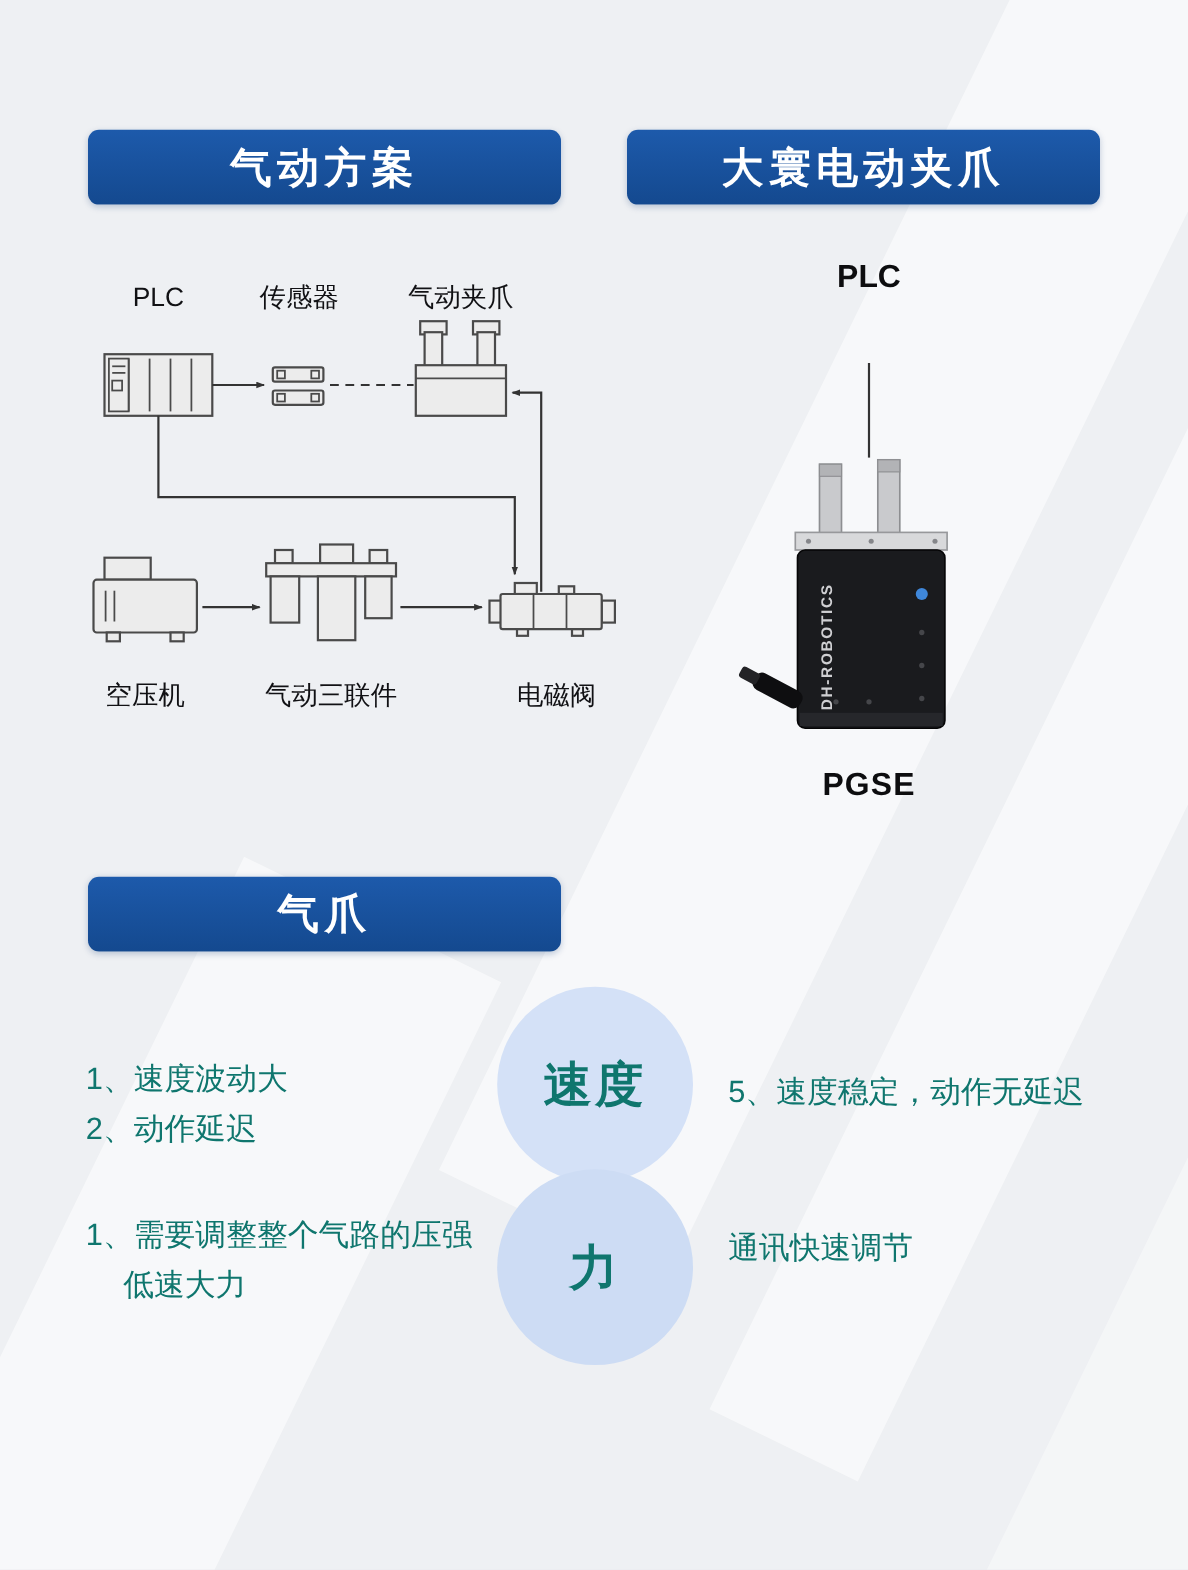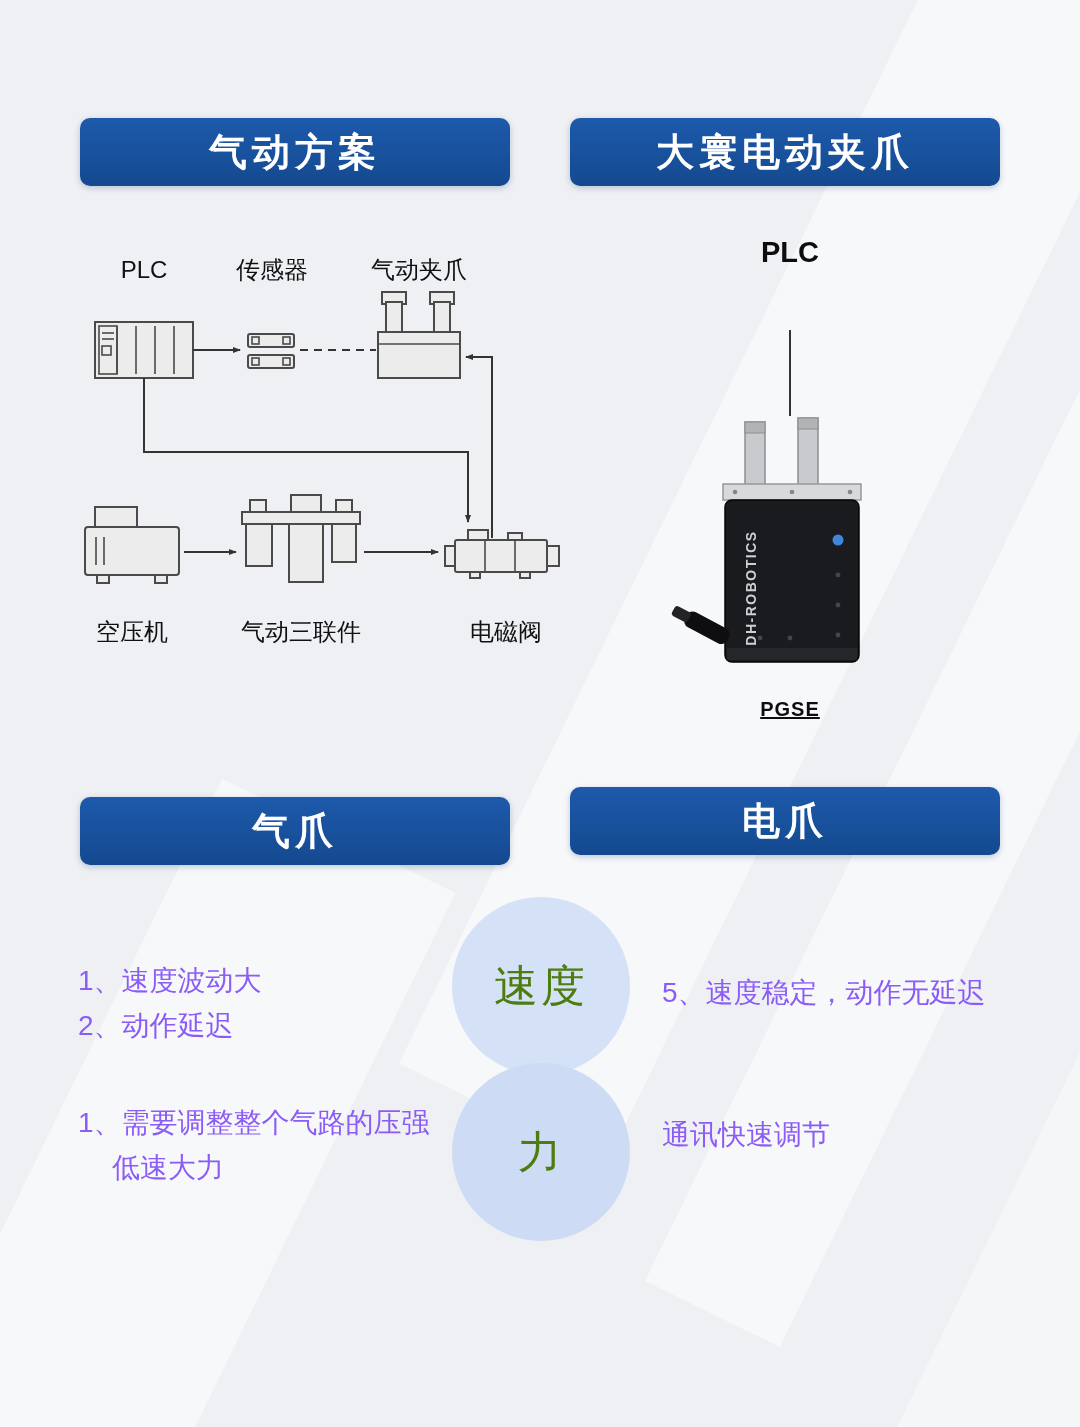--- a/index.html
+++ b/index.html
@@ -16,31 +16,31 @@
   #banner-pneumatic{left:80px;top:118px;}
   #banner-electric{left:570px;top:118px;}
   #banner-air{left:80px;top:797px;}
   #banner-elec{left:570px;top:787px;}
 
   #pneumatic-diagram{position:absolute;left:60px;top:240px;width:560px;height:420px;z-index:1;}
   #product-figure{position:absolute;left:660px;top:230px;width:280px;height:500px;z-index:1;}
 
   .side-label{position:absolute;z-index:2;font-weight:bold;color:#0d0d0f;text-align:center;}
   #plc-label-right{left:730px;top:236px;width:120px;font-size:29px;}
-  #pgse-label{left:715px;top:698px;width:150px;font-size:20px;letter-spacing:1px;text-decoration:underline;}
+  #pgse-label{left:715px;top:698px;width:150px;font-size:29px;letter-spacing:1px;}
 
   .circle{
     position:absolute;z-index:1;width:178px;height:178px;border-radius:50%;
     background:#d1dff6;display:flex;align-items:center;justify-content:center;
-    font-size:44px;font-weight:normal;color:#4d7c0f;letter-spacing:3px;
+    font-size:44px;font-weight:bold;color:#0f766e;letter-spacing:3px;
   }
   #circle-speed{left:452px;top:897px;background:#d4e1f7;}
   #circle-force{left:452px;top:1063px;background:#cddcf4;}
 
-  .cmp{position:absolute;z-index:2;font-size:28px;color:#8b5cf6;line-height:1.62;}
+  .cmp{position:absolute;z-index:2;font-size:28px;color:#0f766e;line-height:1.62;}
   #speed-left{left:78px;top:958px;width:360px;}
   #speed-right{left:662px;top:970px;width:400px;}
   #force-left{left:78px;top:1100px;width:390px;}
   #force-right{left:662px;top:1112px;width:360px;}
   .cont-indent{padding-left:34px;}
 
   .dia-text{font-size:24px;fill:#111114;}
   .icon-fill{fill:#ececec;stroke:#4a4a4a;stroke-width:2;}
   .icon-line{stroke:#4a4a4a;stroke-width:1.6;fill:none;}
   .flow{stroke:#333;stroke-width:2;fill:none;}
@@ -178,21 +178,20 @@
 
     <g transform="rotate(28 48 400)">
       <rect x="22" y="390" width="48" height="17" rx="7" fill="#0e0e10"></rect>
       <rect x="8" y="393" width="18" height="11" rx="3" fill="#232326"></rect>
     </g>
   </svg>
 
   <div class="side-label" id="pgse-label">PGSE</div>
 
   <div class="banner" id="banner-air">气爪</div>
-  <div class="banner" id="banner-elec">电爪</div>
 
   <div class="circle" id="circle-speed">速度</div>
   <div class="circle" id="circle-force">力</div>
 
   <div class="cmp" id="speed-left">
     <div>1、速度波动大</div>
     <div>2、动作延迟</div>
   </div>
 
   <div class="cmp" id="speed-right">

